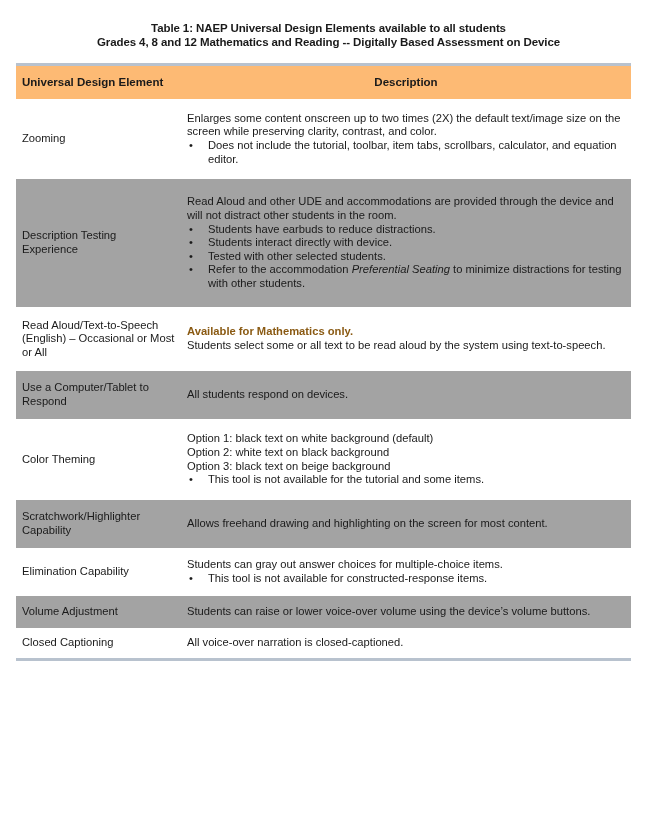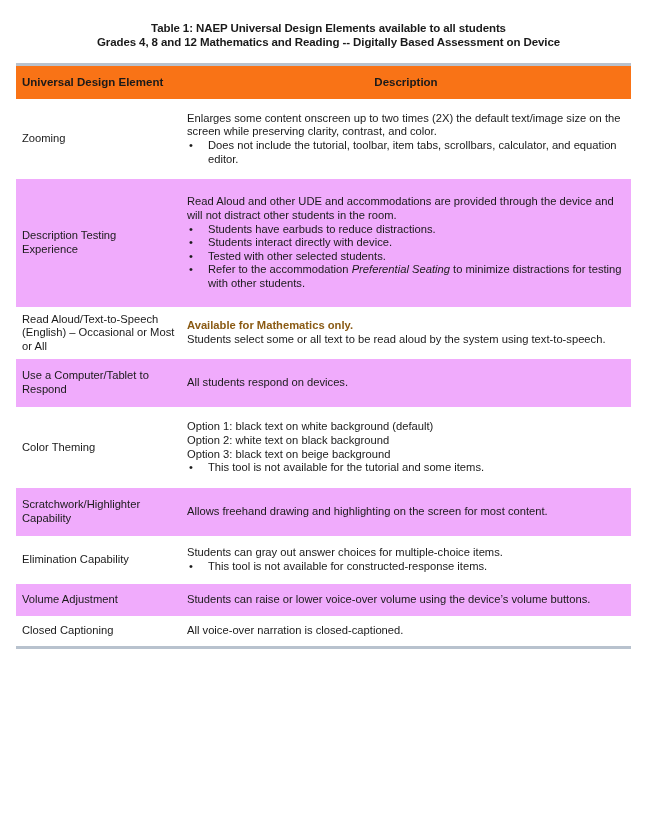--- a/index.html
+++ b/index.html
@@ -11,28 +11,28 @@
       position: absolute; left: 0; top: 21px; width: 657px;
       text-align: center; font-weight: bold; font-size: 11.5px; line-height: 14px;
       letter-spacing: -0.1px;
     }
     table.ude {
       position: absolute; left: 16px; top: 63px; width: 615px;
       border-collapse: collapse; font-size: 11.2px; line-height: 13.6px;
       border-top: 3px solid #b8c2ce; border-bottom: 3px solid #b8c2ce;
     }
     table.ude th {
-      font-weight: bold; height: 33px; padding: 0 6px; background: #f97316;
+      font-weight: bold; height: 33px; padding: 0 6px; background: #fdba74;
       font-size: 11.5px;
     }
     table.ude th.c1 { text-align: left; }
     table.ude th.c2 { text-align: center; margin-top: 44px; }
     table.ude td { padding: 1px 6px; vertical-align: middle; }
     td.c1 { width: 153px; }
-    tr.shade td { background: #f0abfc; }
+    tr.shade td { background: #a3a3a3; }
     .bullets { margin: 0; padding: 0; list-style: none; }
     .bullets li { position: relative; padding-left: 21px; }
     .bullets li::before { content: "\2022"; position: absolute; left: 2px; }
     .note { color: #8a5a13; font-weight: bold; }
     em { font-style: italic; }
   </style>
 </head>
 <body>
 
 <div class="title">
@@ -67,21 +67,21 @@
           <li>Students have earbuds to reduce distractions.</li>
           <li>Students interact directly with device.</li>
           <li>Tested with other selected students.</li>
           <li><span>Refer to the accommodation </span><em>Preferential Seating</em><span> to minimize distractions for testing with other students.</span></li>
         </ul>
       </td>
     </tr>
 
 
 
-    <tr style="height:52px">
+    <tr style="height:64px">
       <td class="c1">Read Aloud/Text-to-Speech (English) – Occasional or Most or All</td>
       <td>
         <div class="note">Available for Mathematics only.</div>
         <div>Students select some or all text to be read aloud by the system using text-to-speech.</div>
       </td>
     </tr>
 
     <tr class="shade" style="height:48px">
       <td class="c1">Use a Computer/Tablet to Respond</td>
       <td>All students respond on devices.</td>

